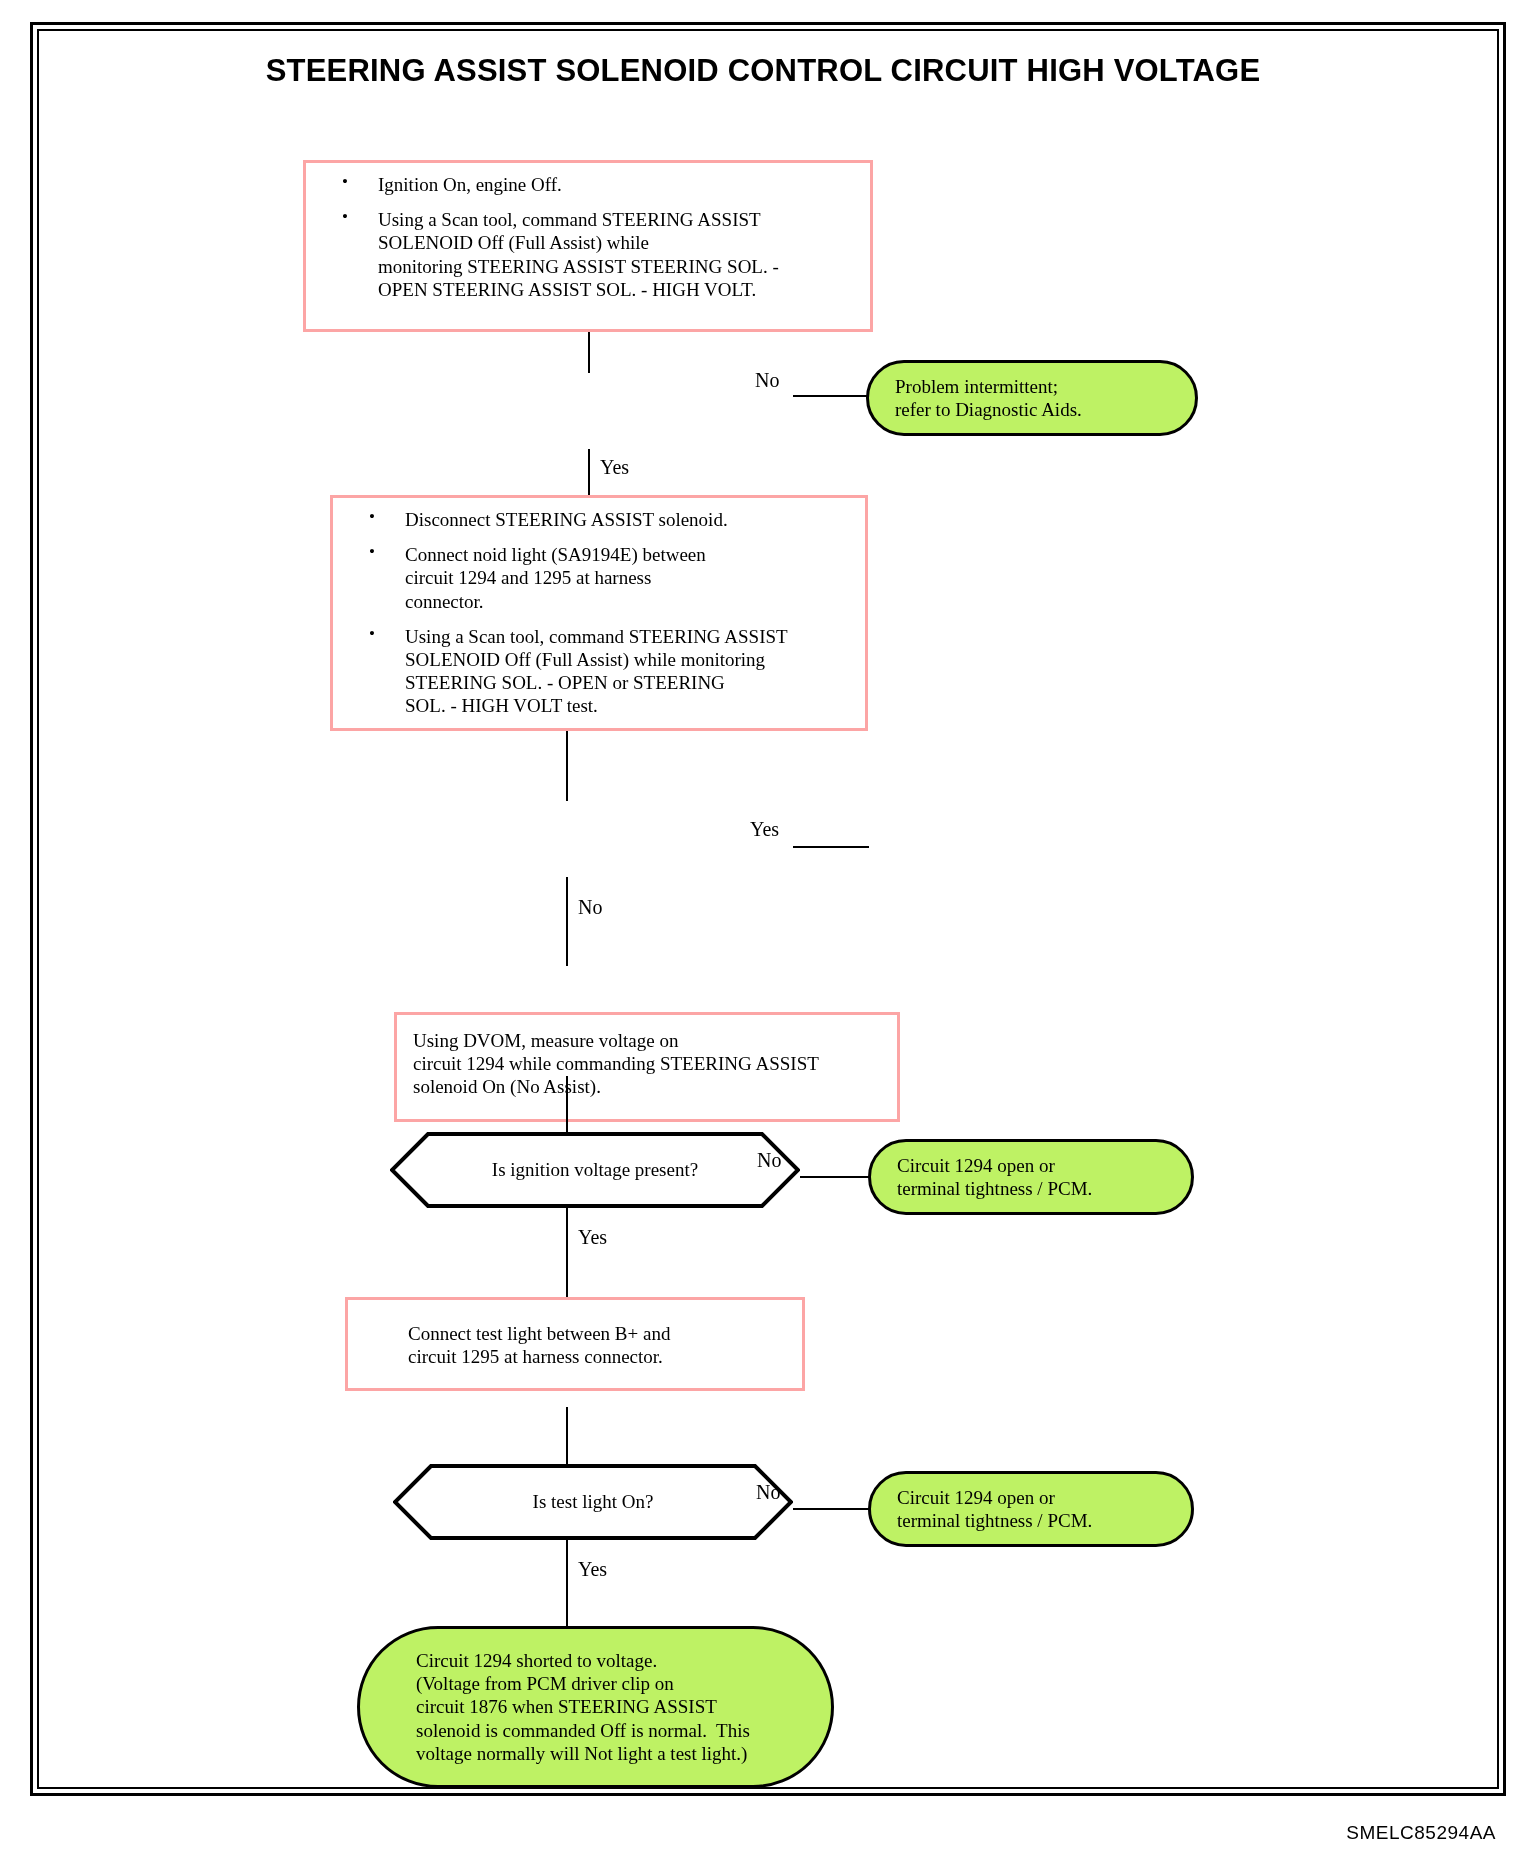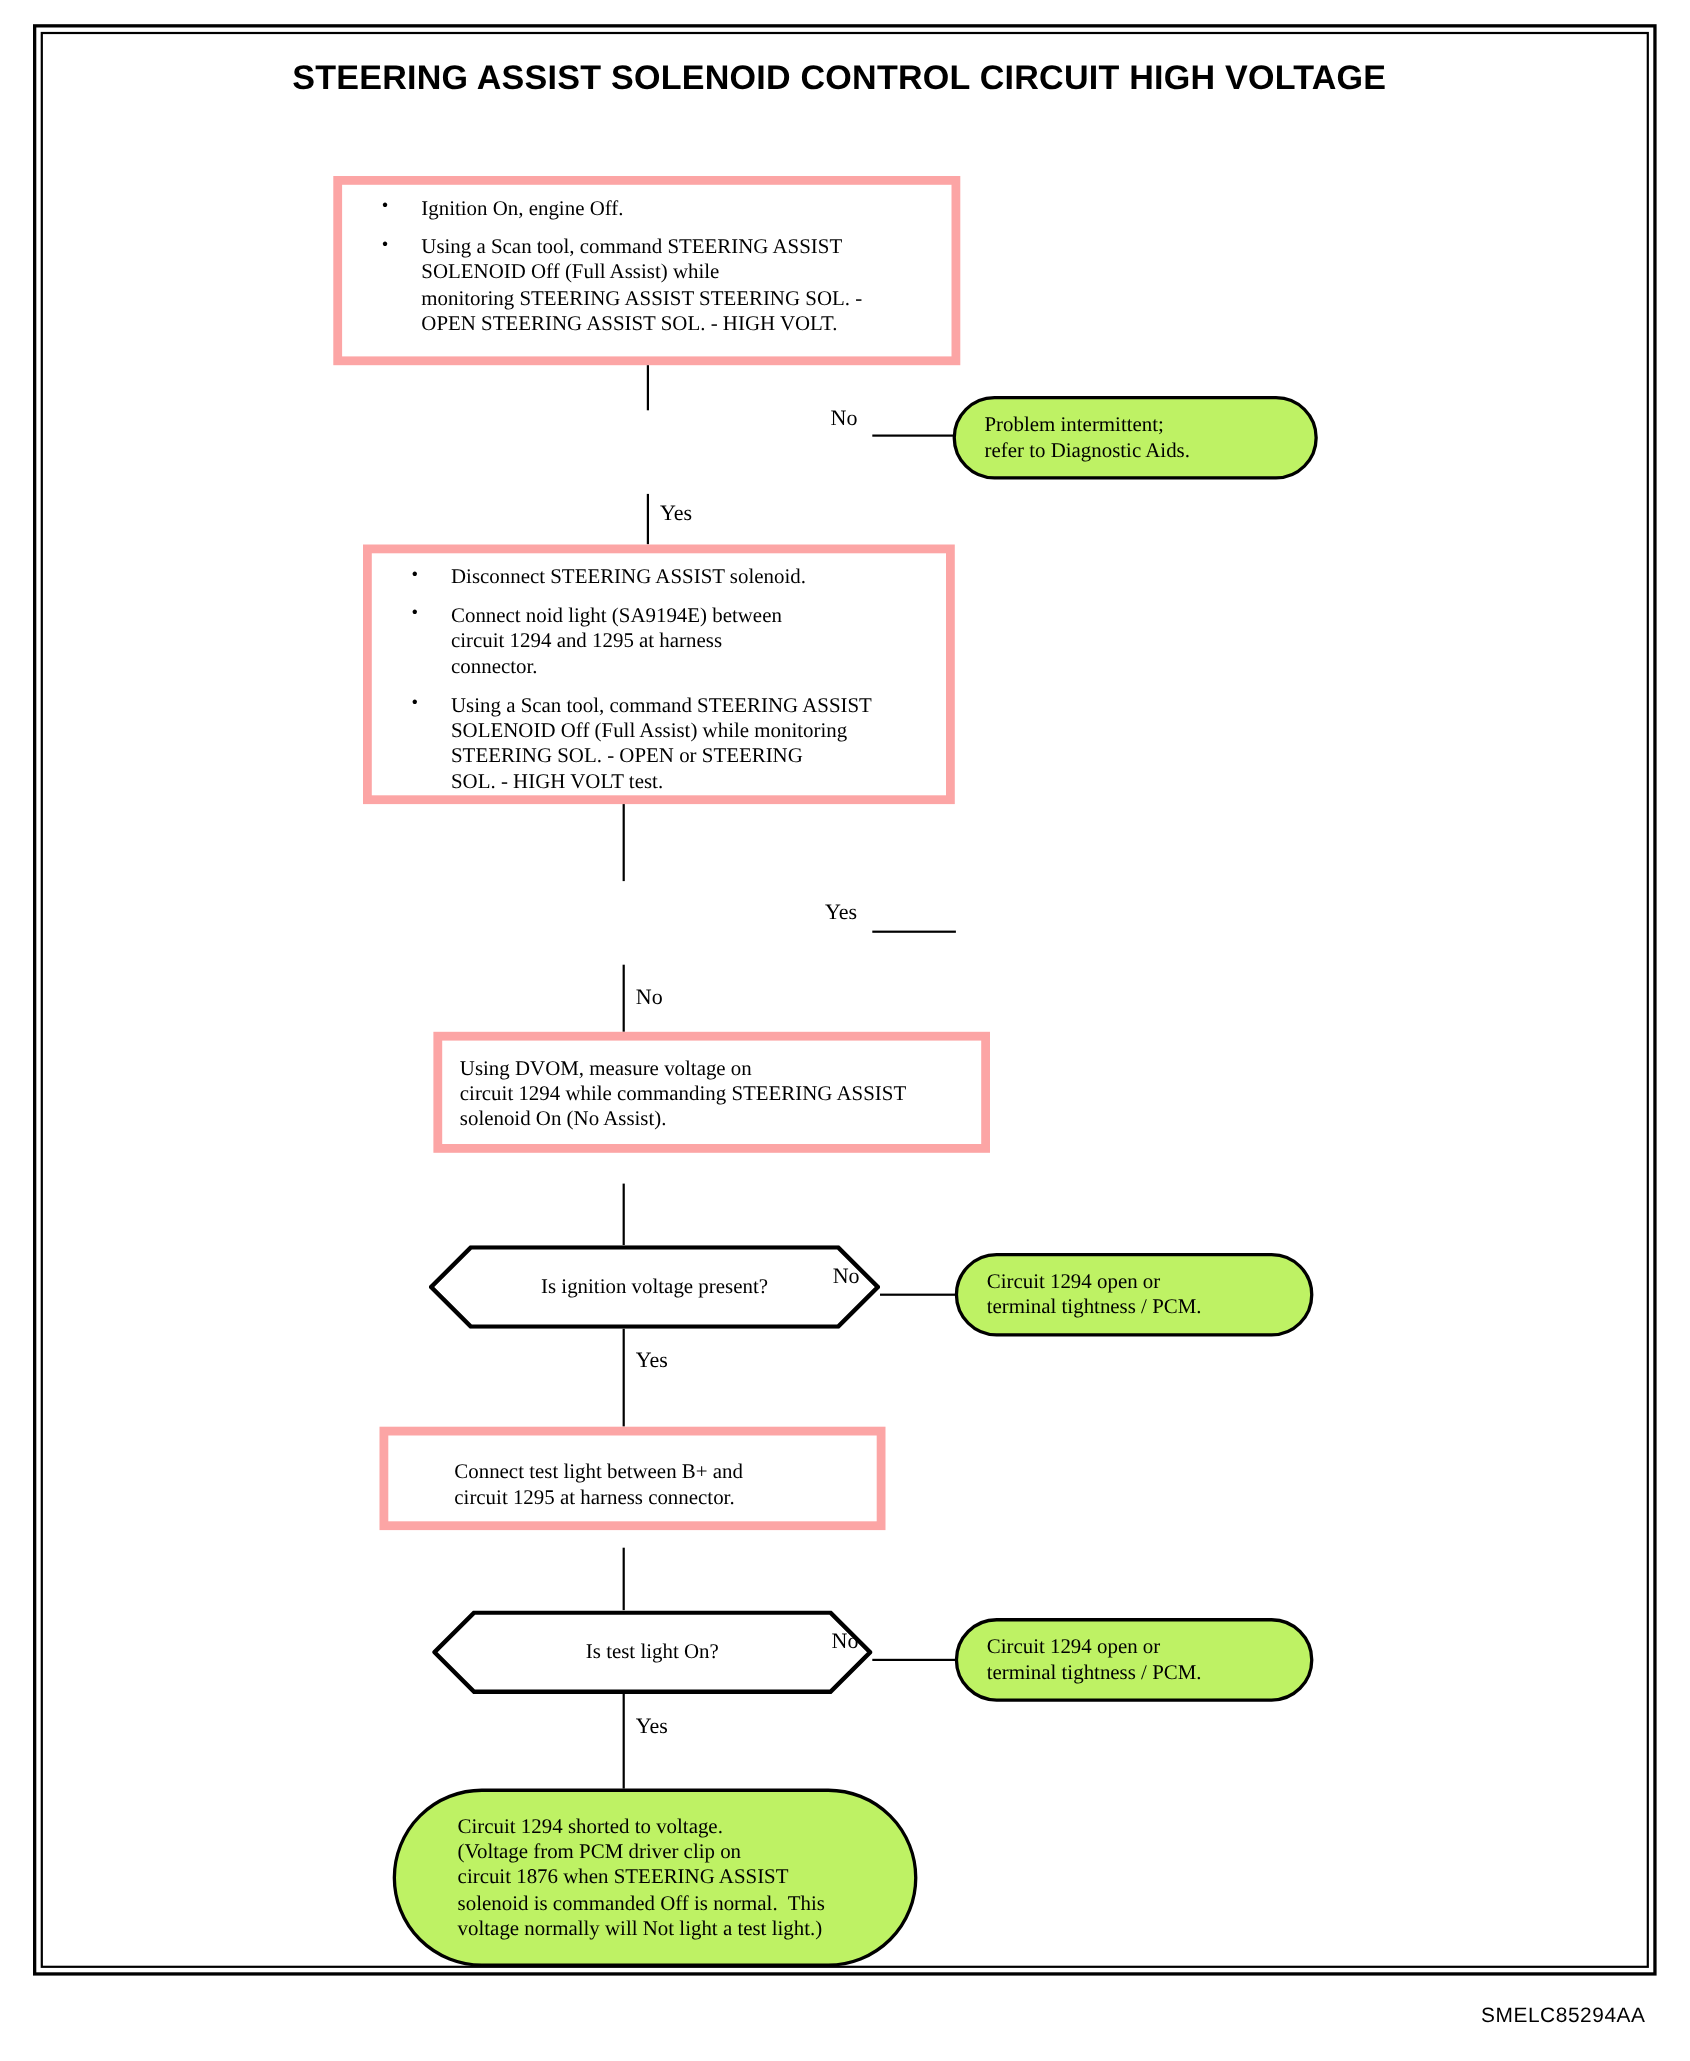--- a/index.html
+++ b/index.html
@@ -9,21 +9,21 @@
   
   .frame-outer{position:absolute;left:30px;top:22px;width:1476px;height:1774px;border:3px solid #000;box-sizing:border-box;}
   .frame-inner{position:absolute;left:37px;top:29px;width:1462px;height:1760px;border:2px solid #000;box-sizing:border-box;}
 
   .title{position:absolute;left:0;top:53px;width:1526px;text-align:center;
     font-family:"Liberation Sans",sans-serif;font-size:31px;font-weight:700;letter-spacing:.2px;}
 
   .node{position:absolute;box-sizing:border-box;}
 
   
-  .rect{border:8px solid #fca5a5;background:#fff;}
+  .rect{border:3px solid #fca5a5;background:#fff;}
   .rect .body{padding:10px 14px;}
 
   
   .hex{background:#fff;}
   .hex svg{position:absolute;left:0;top:0;}
   .hex .label{position:absolute;left:0;top:0;width:100%;height:100%;
     display:flex;align-items:center;justify-content:center;font-size:19px;}
 
   
   .oval{border:3px solid #000;background:#bef264;display:flex;align-items:center;}
@@ -112,21 +112,21 @@
   <div class="ln-v" style="left:566px;top:731px;height:70px;"></div>
 
 
   <div class="ln-h" style="left:793px;top:846px;width:76px;"></div>
   <div class="edge-label" style="left:750px;top:818px;">Yes</div>
 
 
   <div class="ln-v" style="left:566px;top:877px;height:89px;"></div>
   <div class="edge-label" style="left:578px;top:896px;">No</div>
 
-  <div class="node rect" style="left:394px;top:938px;width:506px;height:110px;">
+  <div class="node rect" style="left:394px;top:1012px;width:506px;height:110px;">
     <div class="body txt" style="padding-top:14px;padding-left:16px;">
       <span class="ln">Using DVOM, measure voltage on</span>
       <span class="ln">circuit 1294 while commanding STEERING ASSIST</span>
       <span class="ln">solenoid On (No Assist).</span>
     </div>
   </div>
 
   <div class="ln-v" style="left:566px;top:1076px;height:56px;"></div>
 
   <div class="node hex" style="left:390px;top:1132px;width:410px;height:76px;">

